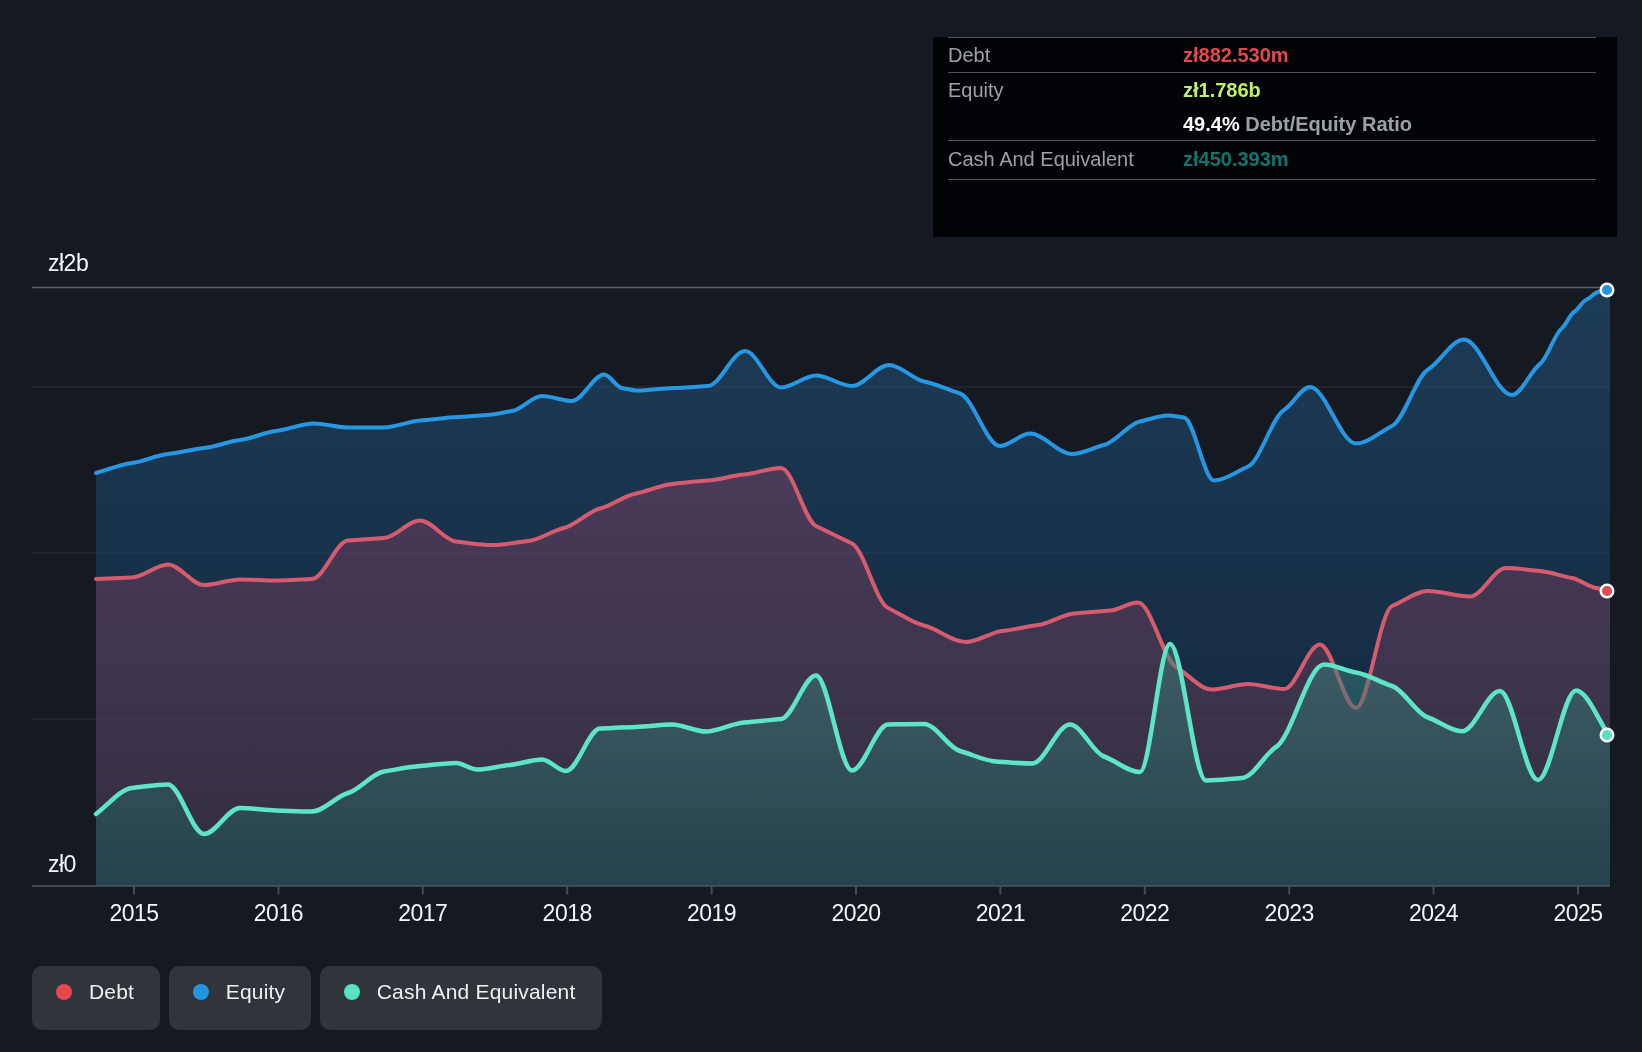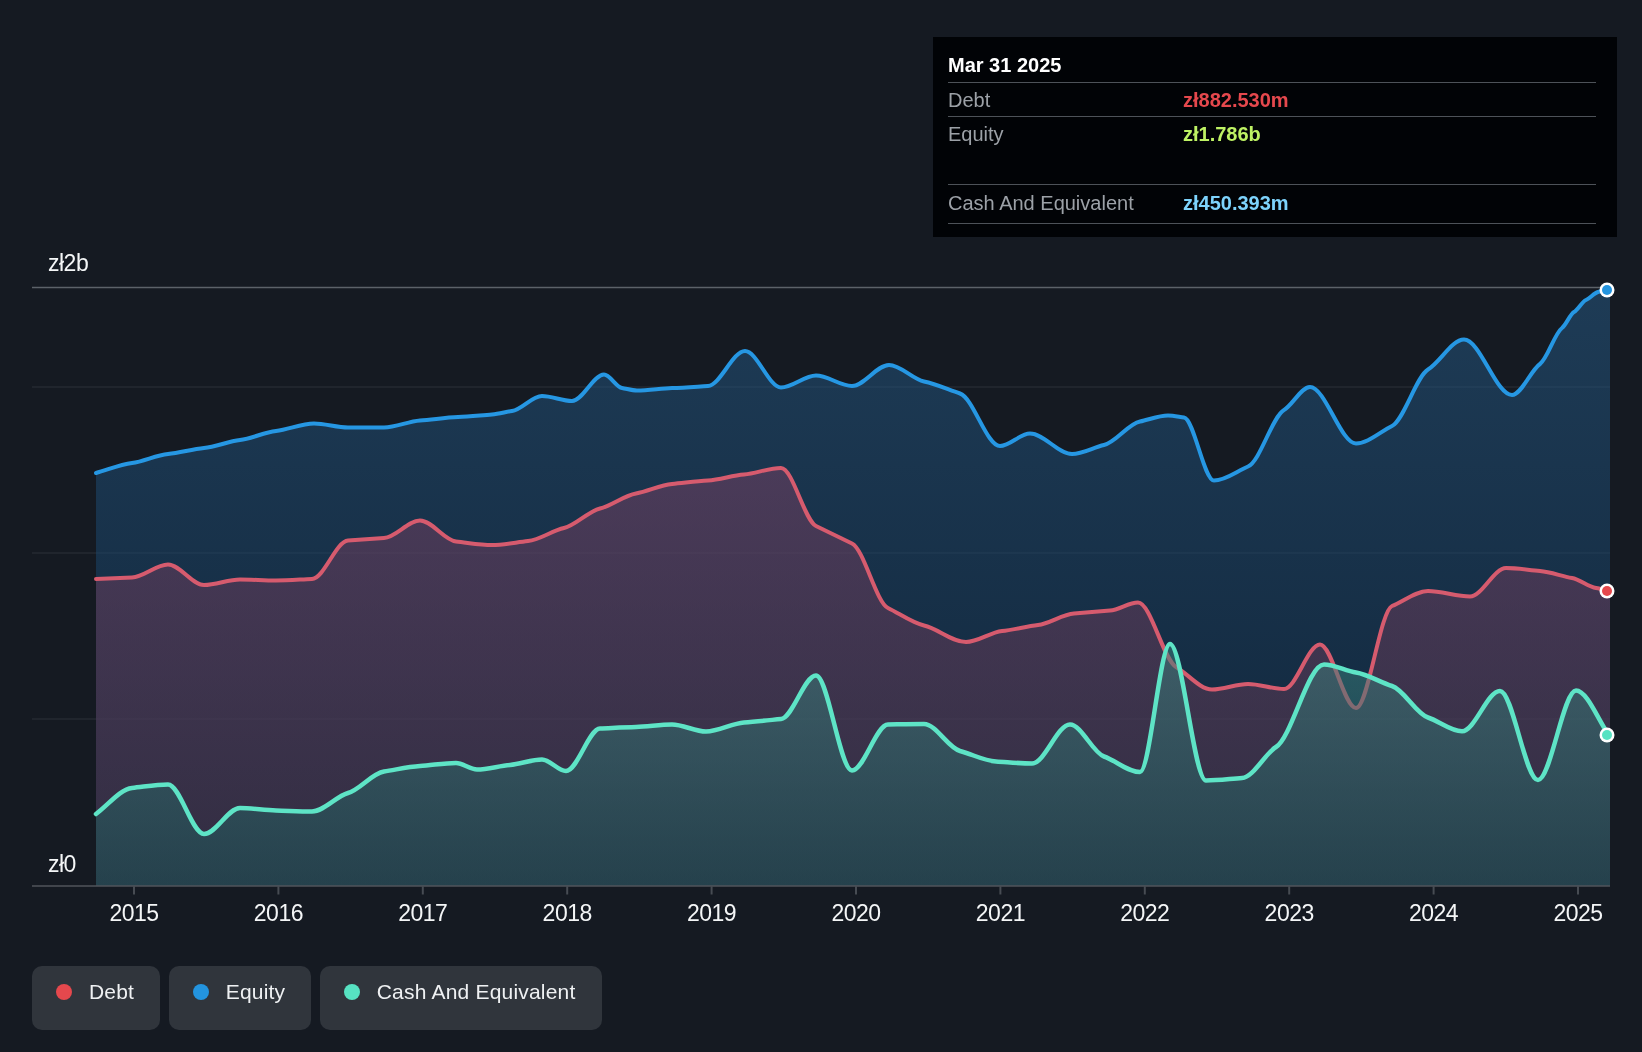--- a/index.html
+++ b/index.html
@@ -74,26 +74,28 @@
     <text x="856" y="920.5" text-anchor="middle" class="ax">2020</text>
     <text x="1000.4" y="920.5" text-anchor="middle" class="ax">2021</text>
     <text x="1144.8" y="920.5" text-anchor="middle" class="ax">2022</text>
     <text x="1289.2" y="920.5" text-anchor="middle" class="ax">2023</text>
     <text x="1433.6" y="920.5" text-anchor="middle" class="ax">2024</text>
     <text x="1578" y="920.5" text-anchor="middle" class="ax">2025</text>
 <text x="48" y="271" class="ax">zł2b</text>
 <text x="48" y="871.5" class="ax">zł0</text>
 </svg>
 <div id="tip">
-  <div class="t">Mar 31 2025</div>
   <div class="row r1"><span class="lab">Debt</span><span class="val" style="color:#e5484d">zł882.530m</span></div>
   <div class="row r2">
      <div class="sub"><span class="lab">Equity</span><span class="val" style="color:#bef264">zł1.786b</span></div>
+     <div class="sub">
+        <span class="val" style="color:#fff">49.4% <span style="color:#9ca1a7">Debt/Equity Ratio</span></span>
+      </div>
   </div>
-  <div class="row r3"><span class="lab">Cash And Equivalent</span><span class="val" style="color:#7dd3fc">zł450.393m</span></div>
+  <div class="row r3"><span class="lab">Cash And Equivalent</span><span class="val" style="color:#0f766e">zł450.393m</span></div>
   <div class="row" style="height:0"></div>
 </div>
 <div id="legend">
   <div class="pill">
       <span class="dot" style="background:#e5484d"></span>
       <span class="lbl">Debt</span>
     </div>
   <div class="pill">
       <span class="dot" style="background:#2394df"></span>
       <span class="lbl">Equity</span>

